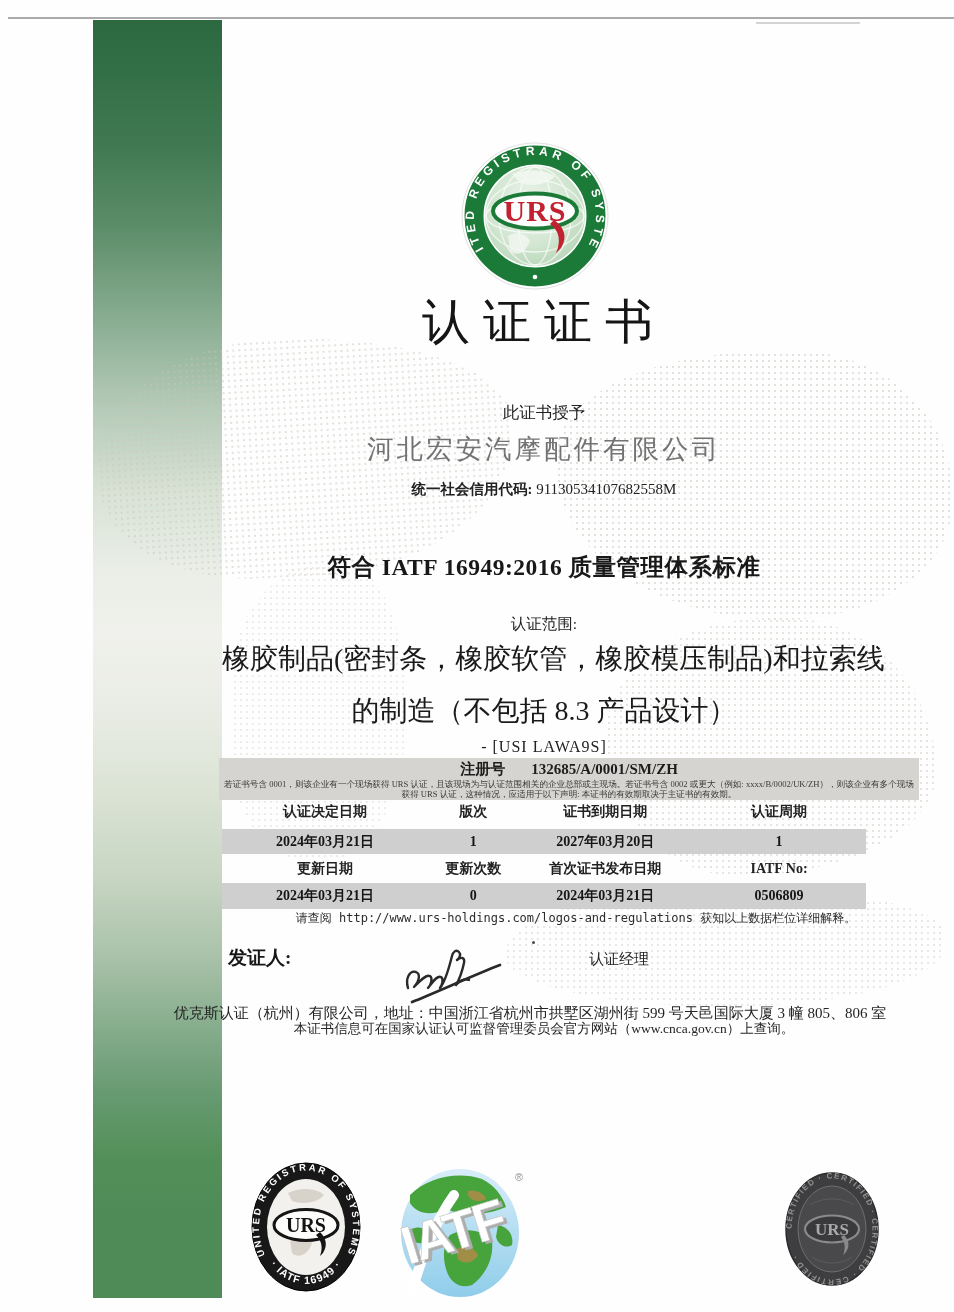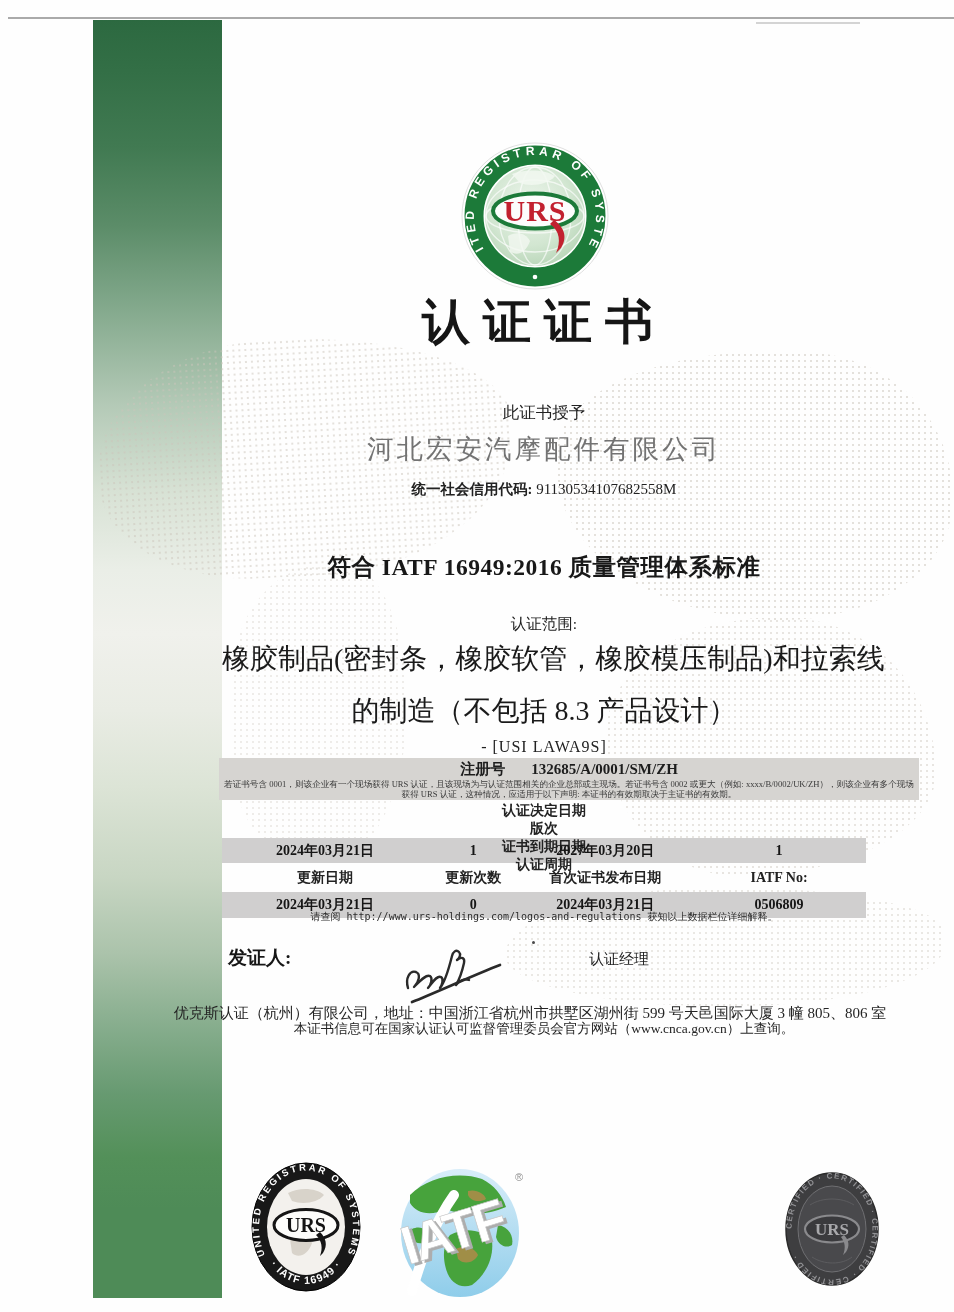--- a/index.html
+++ b/index.html
@@ -18,48 +18,48 @@
       #4e8b57 93%,#4e8b57 100%);}
   
   .dots{background-image:radial-gradient(circle,#ccc5bb 1px,transparent 1.35px);
         background-size:6px 6px;opacity:.5;}
   .d1{left:98px;top:338px;width:415px;height:238px;border-radius:45% 60% 50% 40%/55% 40% 60% 45%;transform:rotate(-3deg);}
   .d2{left:556px;top:352px;width:396px;height:268px;border-radius:55% 40% 45% 60%/40% 55% 45% 60%;}
   .d3{left:606px;top:618px;width:330px;height:258px;border-radius:50% 45% 60% 40%/45% 60% 40% 55%;opacity:.42;}
   .d4{left:505px;top:888px;width:440px;height:118px;border-radius:50%/60% 40% 55% 45%;opacity:.38;}
   .d5{left:232px;top:565px;width:175px;height:295px;border-radius:60% 40% 50% 50%/45% 55% 60% 40%;opacity:.3;}
   
-  .title{top:290px;font-size:48px;letter-spacing:13px;font-weight:700;color:#151515;}
+  .title{top:290px;font-size:48px;letter-spacing:13px;font-weight:400;color:#151515;}
   .granted{top:402px;font-size:16.5px;}
   .company{top:431px;font-size:26.5px;letter-spacing:3px;color:#737373;}
   .credit{top:480px;font-size:15px;}
   .credit b{font-size:14.5px;font-weight:700;}
   .address{top:503px;font-size:16px;}
   .standard{top:551px;font-size:23.5px;font-weight:700;letter-spacing:.5px;color:#181818;}
   .scope-label{top:614px;font-size:15.5px;}
   .scope1{top:640px;font-size:28px;color:#1a1a1a;}
   .scope2{top:692px;font-size:28px;color:#1a1a1a;}
   .usi{top:738px;font-size:16px;letter-spacing:1px;}
   
   .reg-band{left:219px;top:758px;width:700px;height:42px;background:#d6d4d1;text-align:center;}
   .reg-line{margin-top:2px;font-size:15px;font-weight:700;color:#1d1d1d;white-space:nowrap;}
   .reg-line .gap{display:inline-block;width:26px;}
   .reg-note{margin-top:1px;font-size:8.6px;line-height:9.8px;color:#3a3a3a;white-space:nowrap;}
   
   .cert-table{left:222px;top:802px;width:644px;}
   .t-row{display:flex;align-items:center;white-space:nowrap;}
-  .t-h1{height:20px;margin-bottom:16px;flex-direction:column;}
+  .t-h1{height:20px;margin-bottom:7px;}
   .t-g1{height:25px;background:#d0cfcf;margin-bottom:4px;}
   .t-h2{height:21px;margin-bottom:4px;}
   .t-g2{height:26px;background:#d0cfcf;}
   .cell{display:flex;align-items:center;justify-content:center;}
   .c1{width:32%;}.c2{width:14%;}.c3{width:27%;}.c4{width:27%;}
   .t-head .cell{font-size:14px;font-weight:600;color:#222;}
   .t-val .cell{font-size:14px;font-weight:700;color:#161616;}
-  .url-note{top:910px;font-size:10px;font-family:"DejaVu Sans Mono","Liberation Mono",monospace;color:#2c2c2c;}
+  .url-note{top:910px;font-size:12px;font-family:"DejaVu Sans Mono","Liberation Mono",monospace;color:#2c2c2c;margin-left:32px;}
   
   .issuer{left:228px;top:945px;font-size:19px;font-weight:700;color:#161616;white-space:nowrap;}
   .role{left:589px;top:950px;font-size:15px;white-space:nowrap;}
   .ink-dot{left:532px;top:941px;width:3px;height:3px;border-radius:50%;background:#4a4a4a;}
   
   .footer1{top:1020px;font-size:13.5px;color:#242424;}
   .footer2{left:105px;top:1004px;width:850px;text-align:center;font-size:15px;white-space:nowrap;color:#242424;}
   svg text{font-family:"Liberation Sans","DejaVu Sans",sans-serif;}
   svg .serif{font-family:"Liberation Serif","DejaVu Serif",serif;}
 </style>

